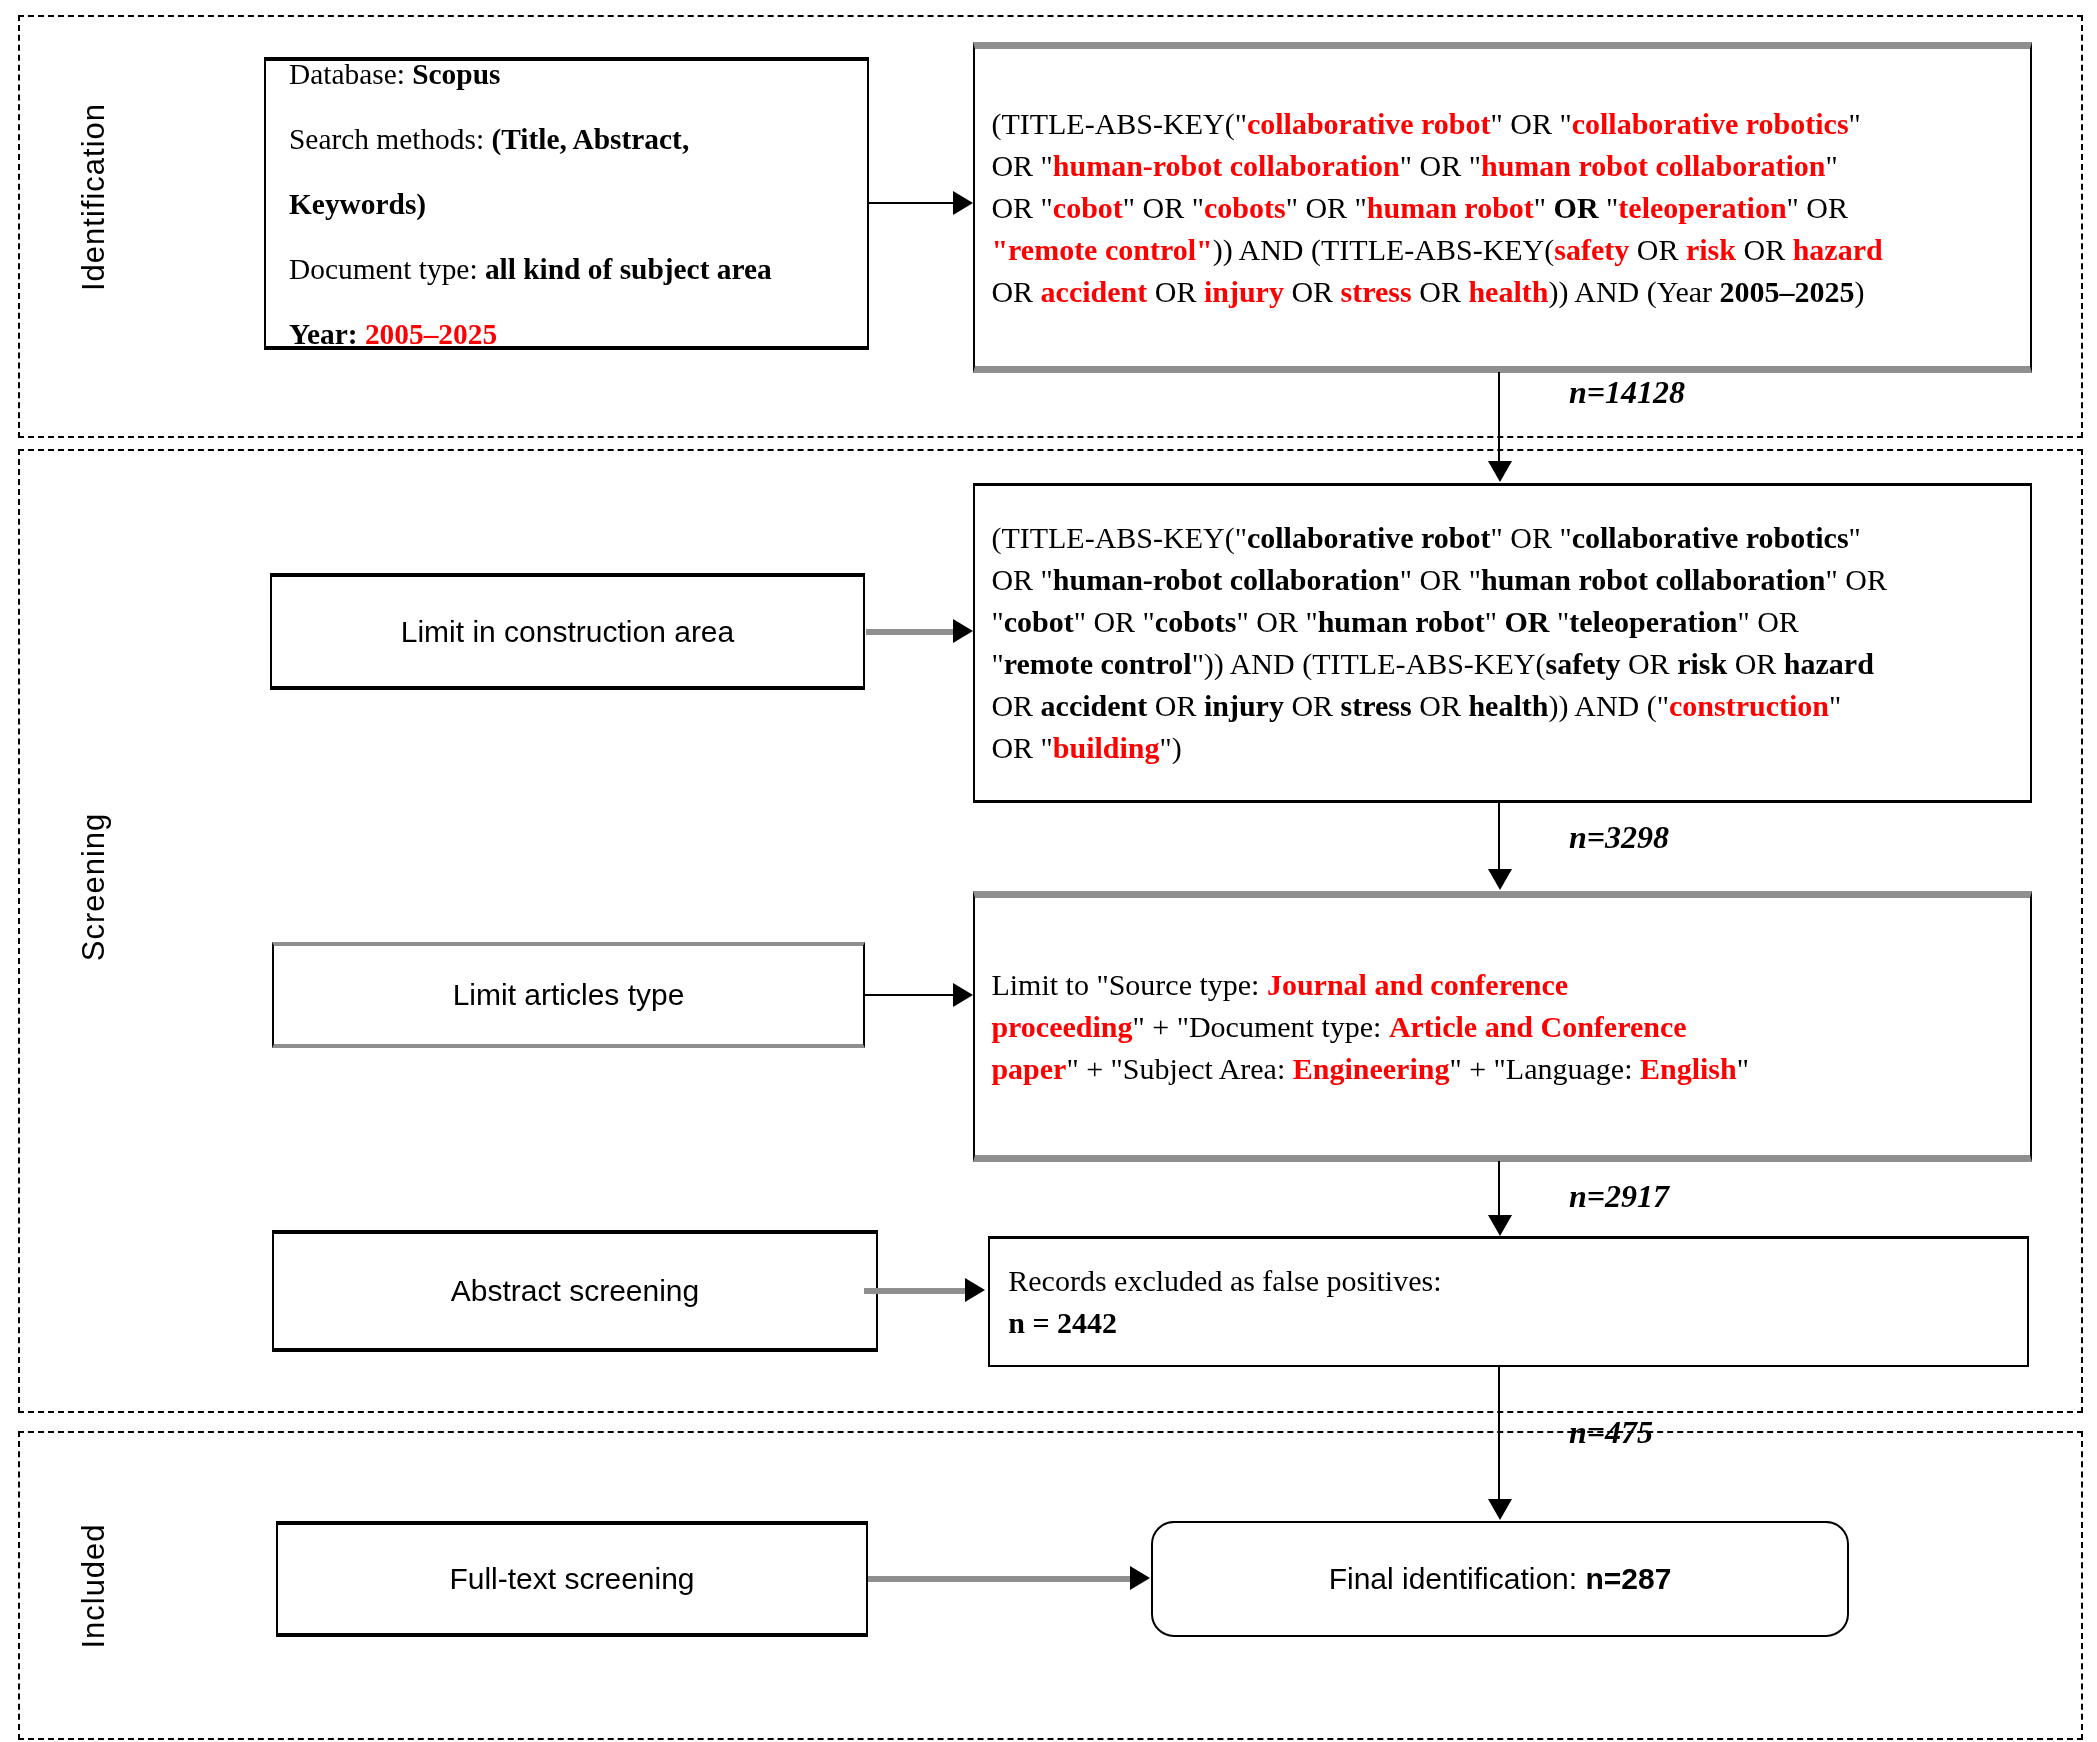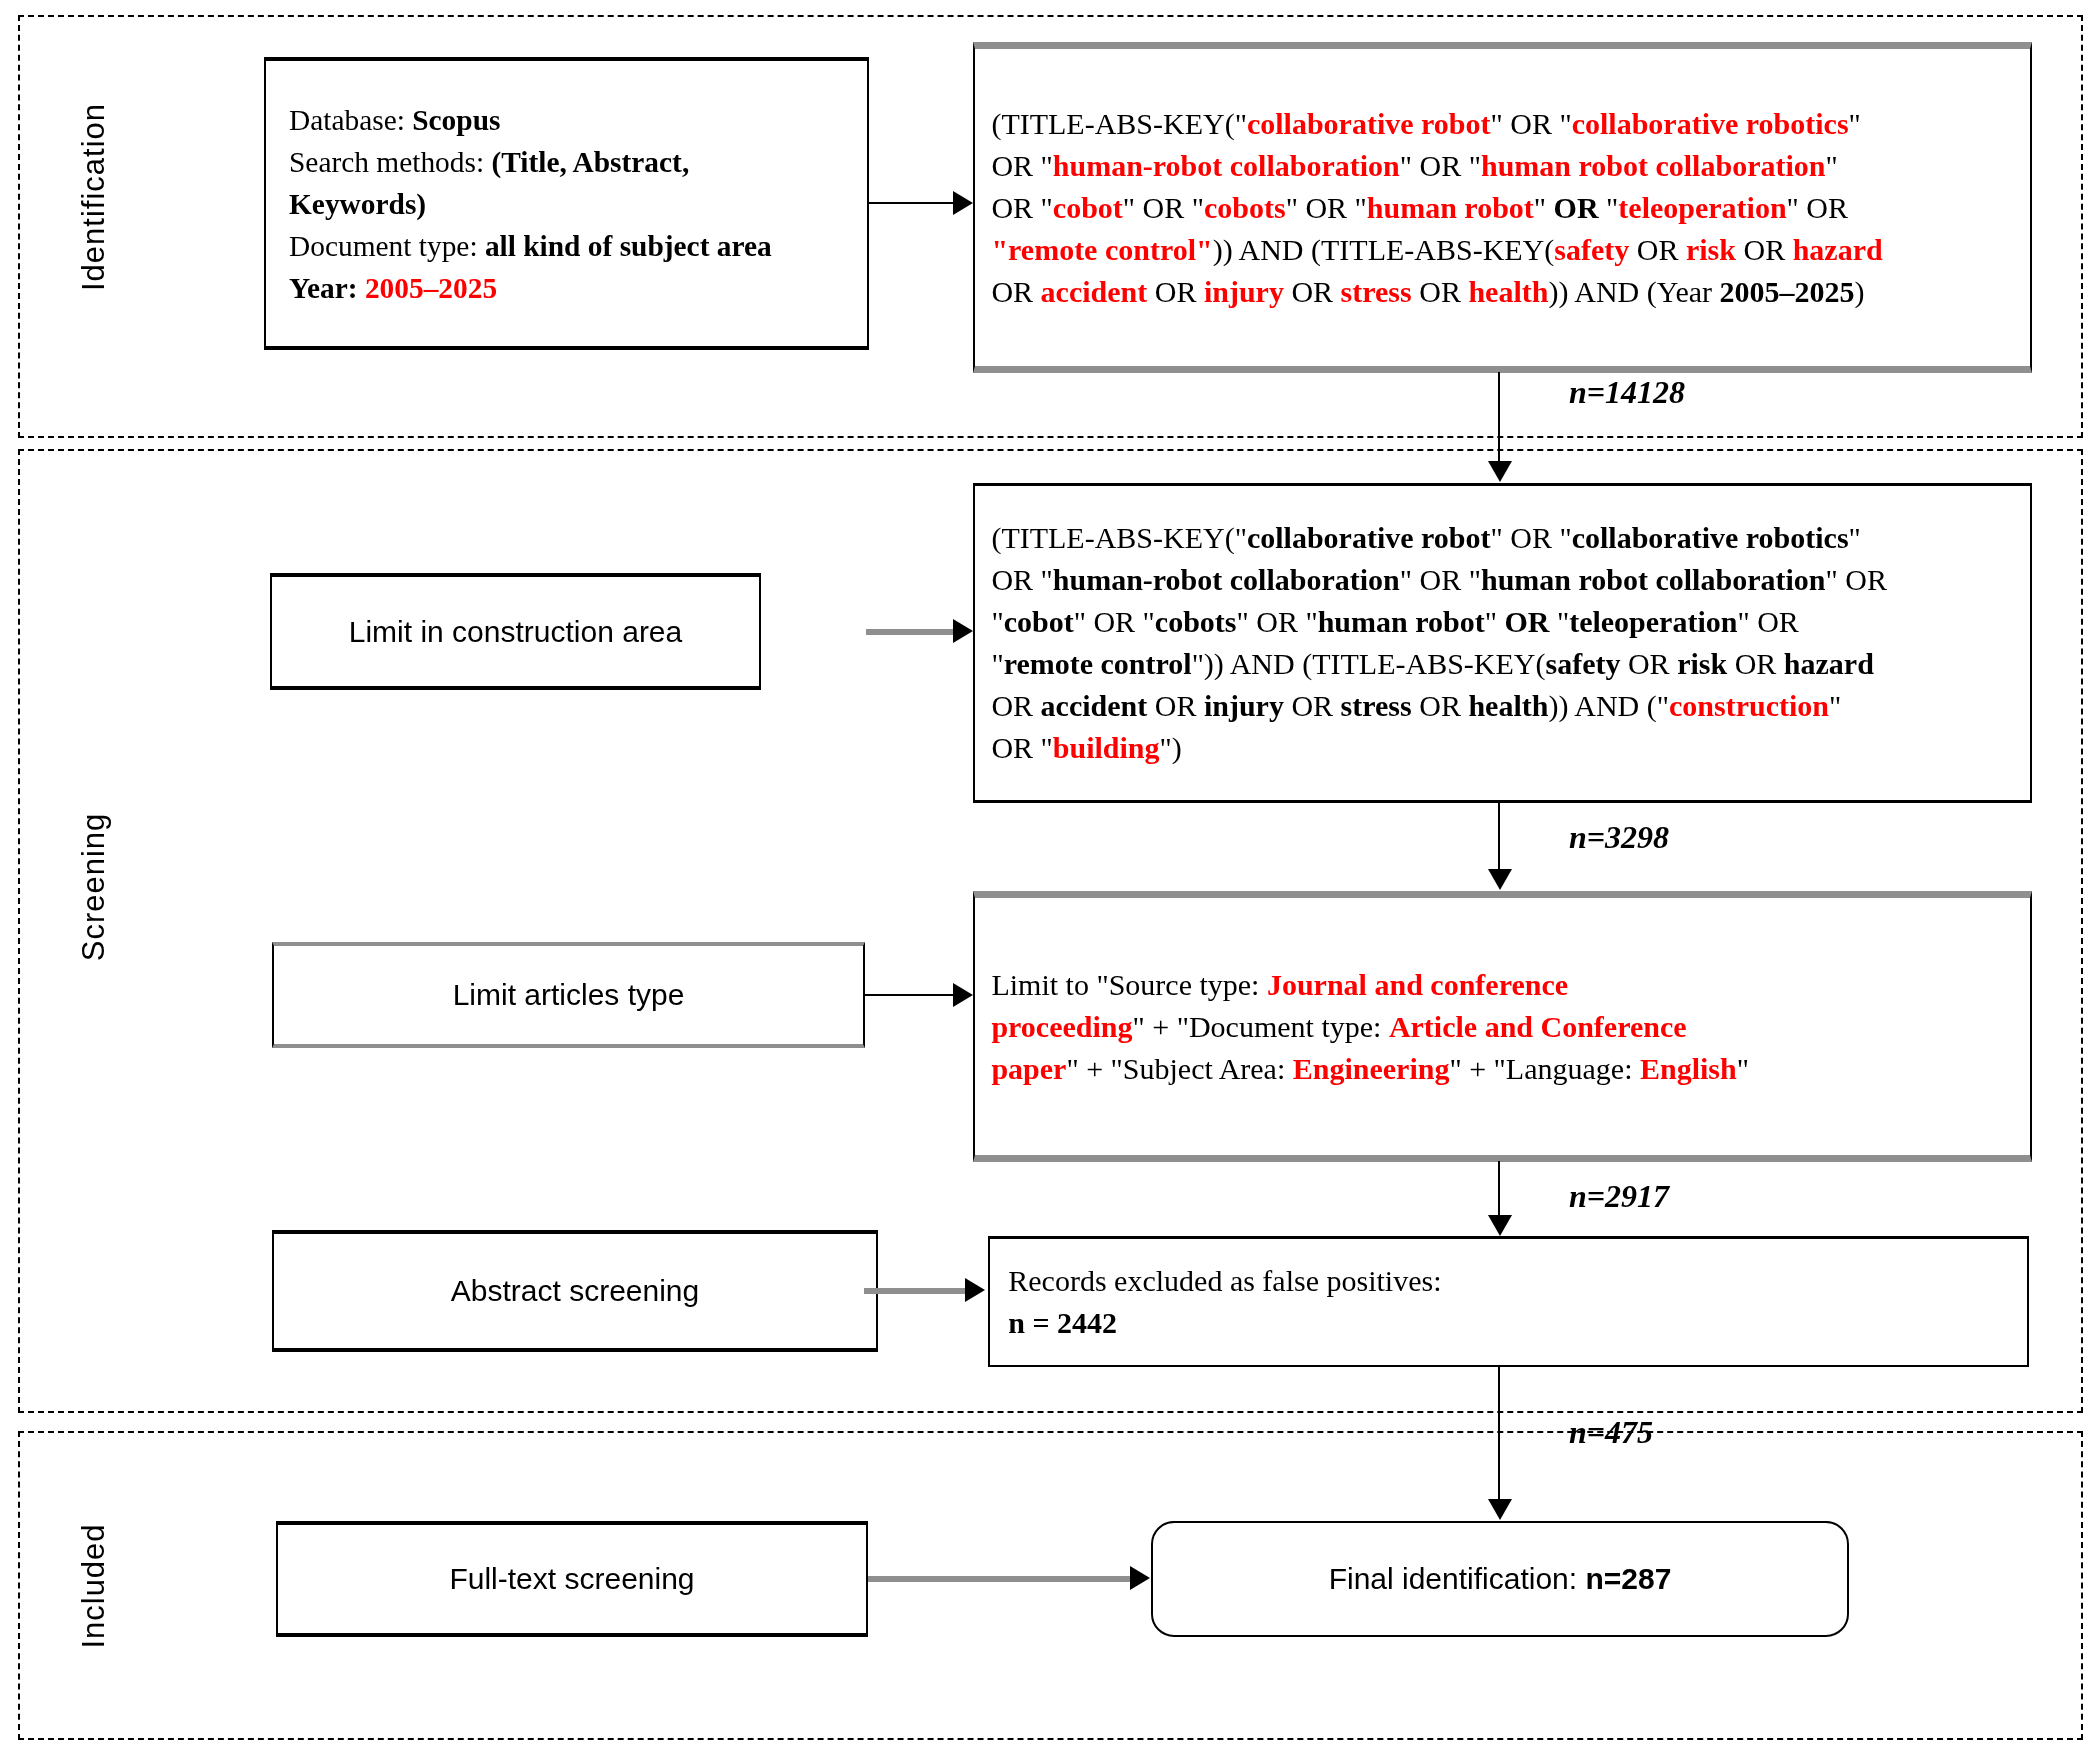--- a/index.html
+++ b/index.html
@@ -16,21 +16,21 @@
 
   
   .box{position:absolute;box-sizing:border-box;background:#fff;
        display:flex;flex-direction:column;justify-content:center;}
 
   
   .serifbox{font-size:30px;line-height:42px;color:#000;}
   .serifbox .ln{white-space:nowrap;}
 
   
-  .blackbox{border:2.4px solid #000;border-top-width:4.3px;border-bottom-width:4.3px;}
+  .blackbox{border:2.4px solid #000;border-top-width:4.3px;border-bottom-width:4.3px;gap:23px;}
   
   .graybox{border-left:2.4px solid #000;border-right:2.9px solid #000;
            border-top:7.7px solid #8f8f8f;border-bottom:7.7px solid #8f8f8f;}
   .graybox.thin{border-top-width:4.8px;border-bottom-width:4.8px;}
 
   
   .sansbox{font-family:"Liberation Sans", sans-serif;font-size:30px;color:#000;
            align-items:center;text-align:center;}
 
   .b{font-weight:700;}
@@ -97,21 +97,21 @@
 
   <div class="box serifbox" style="left:973px;top:483px;width:1059px;height:320px;padding:0 16.4px;border:2.9px solid #000;border-top-width:3.9px;border-bottom-width:3.9px;">
       <div class="ln"><span>(TITLE-ABS-KEY("</span><span class="b">collaborative robot</span><span>" OR "</span><span class="b">collaborative robotics</span><span>"</span></div>
       <div class="ln"><span>OR "</span><span class="b">human-robot collaboration</span><span>" OR "</span><span class="b">human robot collaboration</span><span>" OR</span></div>
       <div class="ln"><span>"</span><span class="b">cobot</span><span>" OR "</span><span class="b">cobots</span><span>" OR "</span><span class="b">human robot</span><span>" </span><span class="b">OR</span><span> "</span><span class="b">teleoperation</span><span>" OR</span></div>
       <div class="ln"><span>"</span><span class="b">remote control</span><span>")) AND (TITLE-ABS-KEY(</span><span class="b">safety</span><span> OR </span><span class="b">risk</span><span> OR </span><span class="b">hazard</span></div>
       <div class="ln"><span>OR </span><span class="b">accident</span><span> OR </span><span class="b">injury</span><span> OR </span><span class="b">stress</span><span> OR </span><span class="b">health</span><span>)) AND ("</span><span class="r">construction</span><span>"</span></div>
       <div class="ln"><span>OR "</span><span class="r">building</span><span>")</span></div>
     </div>
 
-  <div class="box sansbox blackbox" style="left:270px;top:573px;width:491px;height:117px;">
+  <div class="box sansbox blackbox" style="left:270px;top:573px;width:595px;height:117px;">
     <span>Limit in construction area</span>
   </div>
 
   <div>
     <div class="shaft-h gray" style="left:866px;top:629px;width:92px;height:5.8px;"></div>
     <div class="head-right" style="left:953px;top:619px;"></div>
   </div>
 
   <div>
     <div class="shaft-v" style="left:1498px;top:803px;width:2.4px;height:69px;"></div>

